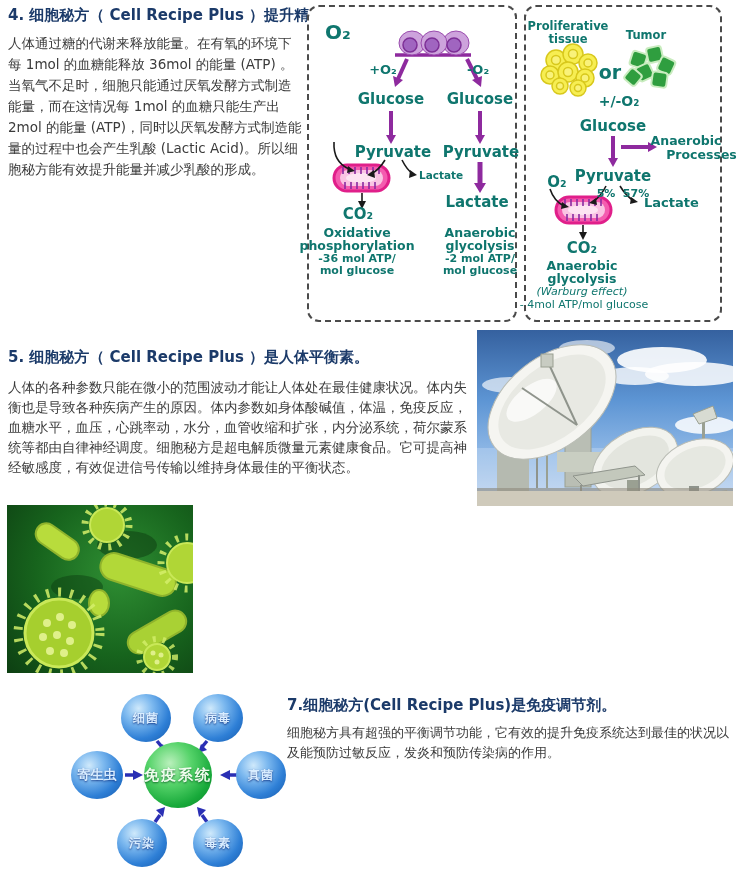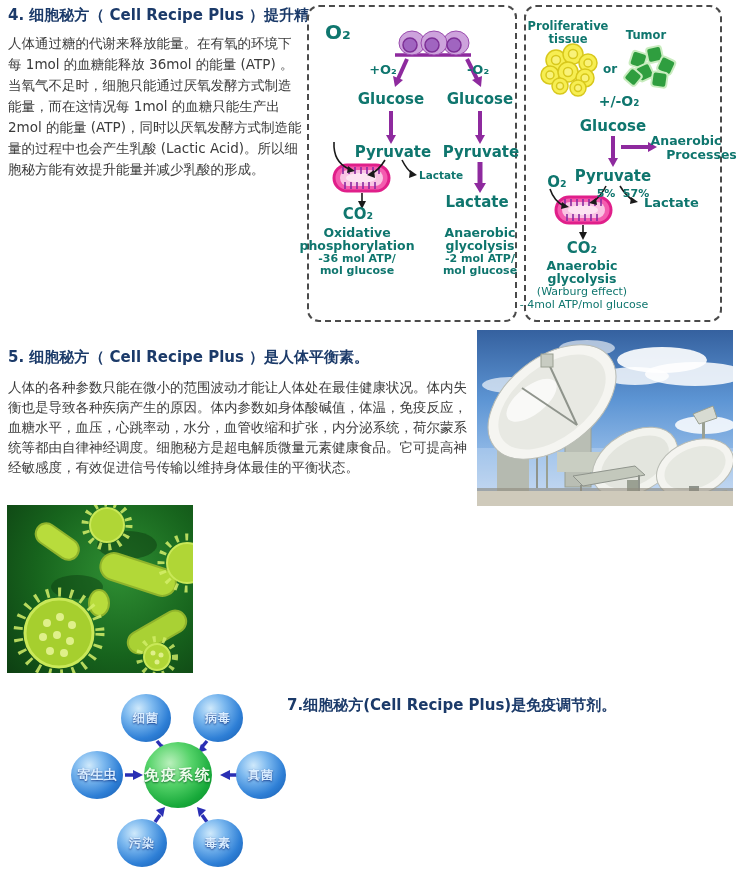--- a/index.html
+++ b/index.html
@@ -181,34 +181,34 @@
       <g fill="#1a1a1a">
         <polygon points="43,200 35,202 36,195"></polygon>
         <polygon points="63,196 71,198 70,191"></polygon>
         <polygon points="112,195 104,197 105,190"></polygon>
         <polygon points="53,225 61,225 57,233"></polygon>
       </g>
     </svg>
     <span class="lbl" style="left:42px;top:13px;font-size:11.5px;">Proliferative</span>
     <span class="lbl" style="left:42px;top:26px;font-size:11.5px;">tissue</span>
     <span class="lbl" style="left:120px;top:22px;font-size:11.5px;">Tumor</span>
-    <span class="lbl" style="left:84px;top:56px;font-size:12px;">or</span>
+    <span class="lbl" style="left:84px;top:56px;font-size:19px;">or</span>
     <span class="lbl" style="left:93px;top:87px;font-size:14px;">+/-O₂</span>
     <span class="lbl" style="left:87px;top:112px;font-size:15px;">Glucose</span>
     <span class="lbl" style="left:160px;top:127px;font-size:12.5px;">Anaerobic</span>
     <span class="lbl" style="left:160px;top:141px;font-size:12.5px;padding-left:31px;">Processes</span>
     <span class="lbl" style="left:87px;top:162px;font-size:15px;">Pyruvate</span>
     <span class="lbl" style="left:31px;top:168px;font-size:15px;">O₂</span>
     <span class="lbl" style="left:80px;top:181px;font-size:11px;">5%</span>
     <span class="lbl" style="left:110px;top:181px;font-size:11px;">57%</span>
     <span class="lbl l" style="left:118px;top:189px;font-size:13px;">Lactate</span>
     <span class="lbl" style="left:56px;top:234px;font-size:15px;">CO₂</span>
     <span class="lbl" style="left:56px;top:252px;font-size:12.5px;">Anaerobic</span>
     <span class="lbl" style="left:56px;top:265px;font-size:12.5px;">glycolysis</span>
-    <span class="lbl n" style="left:56px;top:279px;font-size:11px;">(Warburg effect)</span>
+    <span class="lbl n" style="left:56px;top:279px;font-size:11px;font-style:italic;">(Warburg effect)</span>
     <span class="lbl n" style="left:58px;top:292px;font-size:11px;">- 4mol ATP/mol glucose</span>
   </div>
 
   <div class="h" style="left:8px;top:348px;">5. 细胞秘方（ Cell Recipe Plus ）是人体平衡素。</div>
   <div class="p" style="left:8px;top:377px;width:466px;line-height:20px;">人体的各种参数只能在微小的范围波动才能让人体处在最佳健康状况。体内失衡也是导致各种疾病产生的原因。体内参数如身体酸碱值，体温，免疫反应，血糖水平，血压，心跳率动，水分，血管收缩和扩张，内分泌系统，荷尔蒙系统等都由自律神经调度。细胞秘方是超电解质微量元素健康食品。它可提高神经敏感度，有效促进信号传输以维持身体最佳的平衡状态。</div>
 
   <div class="photo sat" style="left:477px;top:330px;width:256px;height:176px;">
     <svg width="256" height="176" viewBox="0 0 256 176">
       <g fill="#ffffff">
         <ellipse cx="185" cy="30" rx="45" ry="13" opacity="0.9"></ellipse>
@@ -346,14 +346,15 @@
       </div>
     <div class="bnode" style="left:133px;top:135px;">
         <span>毒素</span>
       </div>
     <div class="gnode" style="left:84px;top:58px;">
       <span>免疫</span>
       <span>系统</span>
     </div>
   </div>
   <div class="h" style="left:287px;top:696px;">7.细胞秘方(Cell Recipe Plus)是免疫调节剂。</div>
+  <div class="p" style="left:287px;top:723px;width:452px;font-size:13px;line-height:20px;">细胞秘方具有超强的平衡调节功能，它有效的提升免疫系统达到最佳的状况以及能预防过敏反应，发炎和预防传染病的作用。</div>
 
 </div>
 
 </body></html>

